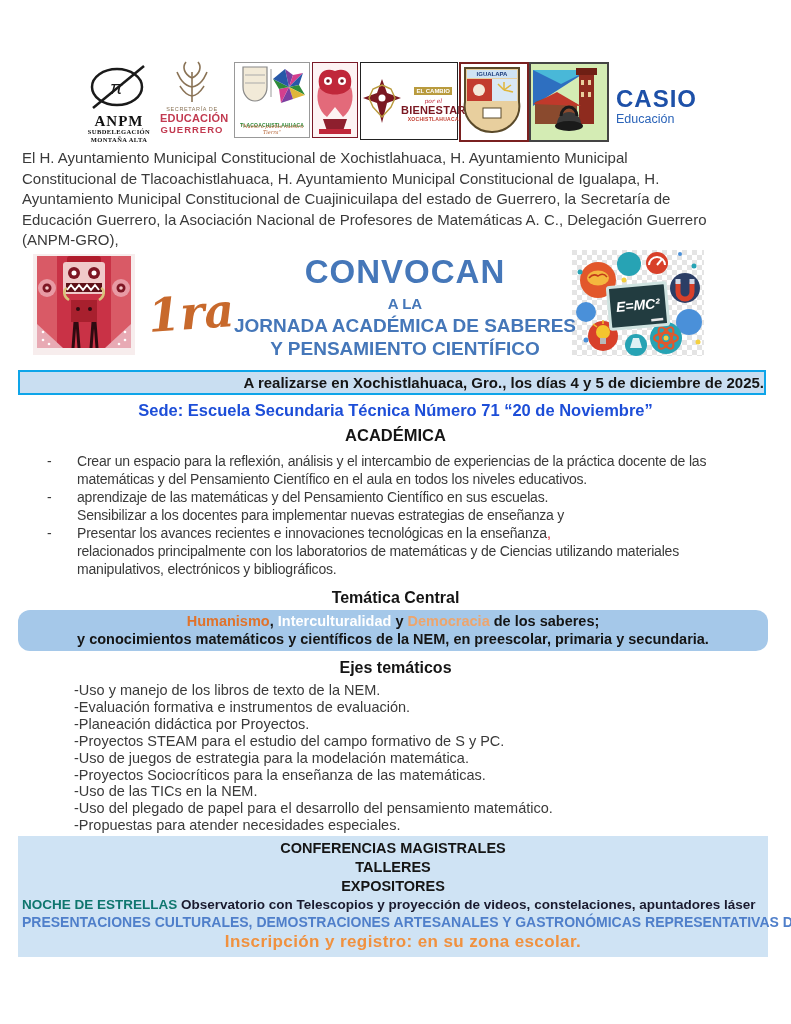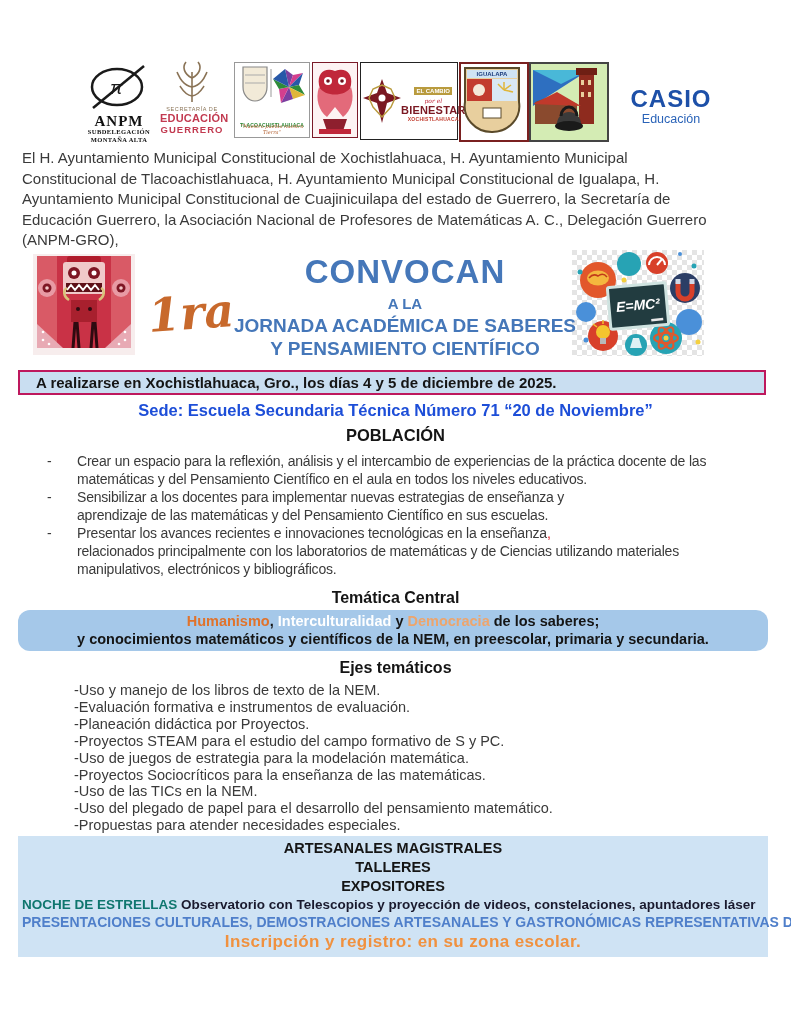--- a/index.html
+++ b/index.html
@@ -21,41 +21,41 @@
   .tlaco-motto{position:absolute;left:0;bottom:2px;width:100%;text-align:center;font-size:5px;font-style:italic;color:#b05a2a;font-family:"DejaVu Serif",serif;}
   .xochi{left:312px;top:62px;width:46px;height:76px;border:1px solid #7a1a28;}
   .bien{left:360px;top:62px;width:96px;height:76px;border:1.5px solid #222;display:flex;align-items:center;}
   .bien-col{flex:1;text-align:center;}
   .bien-tag{display:inline-block;background:#b99b3e;color:#fff;font-size:6px;font-weight:bold;padding:0 2px;line-height:8px;}
   .bien-mid{font-size:6px;color:#c0273a;font-style:italic;line-height:7px;font-family:"DejaVu Serif",serif;}
   .bien-name{font-size:11px;font-weight:bold;color:#7a1822;line-height:12px;letter-spacing:.2px;}
   .bien-town{font-size:5px;font-weight:bold;color:#c0392b;line-height:7px;letter-spacing:.3px;}
   .igua{left:459px;top:62px;width:66px;height:76px;border:2px solid #7a2020;}
   .cuaji{left:529px;top:62px;width:76px;height:76px;border:2px solid #444;background:#d4ecb4;}
-  .casio{left:616px;top:86px;width:110px;text-align:center;}
+  .casio{left:616px;top:86px;width:110px;}
   .casio-brand{font-size:24px;font-weight:bold;color:#1d50a8;letter-spacing:1px;line-height:26px;}
   .casio-sub{font-size:12.5px;color:#2a63b8;line-height:15px;}
 
   
   .intro{left:22px;top:148px;width:752px;font-size:15px;line-height:20.6px;color:#3a3a3a;}
 
   
   .left-art{left:33px;top:254px;width:102px;height:101px;}
   .right-art{left:572px;top:250px;width:132px;height:106px;}
   .conv{left:135px;top:254px;width:540px;text-align:center;color:#4577b9;}
   .conv-title{font-size:33px;font-weight:800;letter-spacing:1px;line-height:36px;}
   .conv-sub1{font-size:15px;font-weight:bold;line-height:18px;margin-top:5px;}
   .conv-sub2{font-size:19px;font-weight:bold;line-height:23px;margin-top:1px;}
   .conv-sub3{font-size:19px;font-weight:bold;line-height:23px;}
   .edition{left:148px;top:288px;font-size:46px;font-weight:bold;font-style:italic;color:#c8692c;
            font-family:"DejaVu Serif",serif;transform:rotate(-4deg);line-height:50px;}
 
   
-  .banner-date{left:18px;top:370px;width:748px;background:#c9def1;border:2px solid #be185d;box-sizing:border-box;
-               text-align:left;font-weight:bold;font-size:15px;color:#151515;padding:2px 16px;}
+  .banner-date{left:18px;top:370px;width:748px;background:#c9def1;border:2px solid #0ea5e9;box-sizing:border-box;
+               text-align:right;font-weight:bold;font-size:15px;color:#151515;padding:2px 0;}
   .venue{left:0;top:401px;width:791px;text-align:center;font-weight:bold;font-size:16.5px;color:#1d4ed8;}
   .h-center{left:0;width:791px;text-align:center;font-weight:bold;font-size:16.5px;color:#151515;}
   .purp-head{top:426px;}
   .purp-list{left:42px;top:452px;width:730px;font-size:14px;line-height:18px;letter-spacing:-0.2px;color:#3a3a3a;}
   .pitem{display:flex;}
   .pdash{width:30px;flex:none;padding-left:5px;}
   .ptext{flex:1;}
   .red{color:#e41e26;}
   .theme-head{top:589px;font-size:16px;}
   .theme-banner{left:18px;top:610px;width:750px;background:#a5c8e9;text-align:center;font-weight:bold;
@@ -304,35 +304,35 @@
   <div class="abs conv">
     <div class="conv-title">CONVOCAN</div>
     <div class="conv-sub1">A LA</div>
     <div class="conv-sub2">JORNADA ACADÉMICA DE SABERES</div>
     <div class="conv-sub3">Y PENSAMIENTO CIENTÍFICO</div>
   </div>
   <div class="abs edition">1ra</div>
 
   <div class="abs banner-date">A realizarse en Xochistlahuaca, Gro., los días 4 y 5 de diciembre de 2025.</div>
   <div class="abs venue">Sede: Escuela Secundaria Técnica Número 71 “20 de Noviembre”</div>
-  <div class="abs h-center purp-head">POBLACIÓN</div>
+  <div class="abs h-center purp-head">ACADÉMICA</div>
 
   <div class="abs purp-list">
     <div class="pitem">
       <span class="pdash">-</span>
       <span class="ptext">
         <span class="blk nowrap">Crear un espacio para la reflexión, análisis y el intercambio de experiencias de la práctica docente de las</span>
         <span class="blk nowrap">matemáticas y del Pensamiento Científico en el aula en todos los niveles educativos.</span>
       </span>
     </div>
     <div class="pitem">
       <span class="pdash">-</span>
       <span class="ptext">
+        <span class="blk nowrap">aprendizaje de las matemáticas y del Pensamiento Científico en sus escuelas.</span>
         <span class="blk nowrap">Sensibilizar a los docentes para implementar nuevas estrategias de enseñanza y</span>
-        <span class="blk nowrap">aprendizaje de las matemáticas y del Pensamiento Científico en sus escuelas.</span>
       </span>
     </div>
     <div class="pitem">
       <span class="pdash">-</span>
       <span class="ptext">
         <span class="blk nowrap"><span>Presentar los avances recientes e innovaciones tecnológicas en la enseñanza</span><span class="red">,</span></span>
         <span class="blk nowrap">relacionados principalmente con los laboratorios de matemáticas y de Ciencias utilizando materiales</span>
         <span class="blk nowrap">manipulativos, electrónicos y bibliográficos.</span>
       </span>
     </div>
@@ -351,21 +351,21 @@
     <span class="blk nowrap">-Planeación didáctica por Proyectos.</span>
     <span class="blk nowrap">-Proyectos STEAM para el estudio del campo formativo de S y PC.</span>
     <span class="blk nowrap">-Uso de juegos de estrategia para la modelación matemática.</span>
     <span class="blk nowrap">-Proyectos Sociocríticos para la enseñanza de las matemáticas.</span>
     <span class="blk nowrap">-Uso de las TICs en la NEM.</span>
     <span class="blk nowrap">-Uso del plegado de papel para el desarrollo del pensamiento matemático.</span>
     <span class="blk nowrap">-Propuestas para atender necesidades especiales.</span>
   </div>
 
   <div class="abs footer">
-    <div class="f-center">ARTESANALES MAGISTRALES</div>
+    <div class="f-center">CONFERENCIAS MAGISTRALES</div>
     <div class="f-center">TALLERES</div>
     <div class="f-center">EXPOSITORES</div>
     <div class="f-night nowrap"><span class="label">NOCHE DE ESTRELLAS</span><span> Observatorio con Telescopios y proyección de videos, constelaciones, apuntadores láser</span></div>
     <div class="f-pres nowrap">PRESENTACIONES CULTURALES, DEMOSTRACIONES ARTESANALES Y GASTRONÓMICAS REPRESENTATIVAS DE LA POBLACIÓN</div>
     <div class="f-reg">Inscripción y registro: en su zona escolar.</div>
   </div>
 
 </div>
 
 </body></html>

